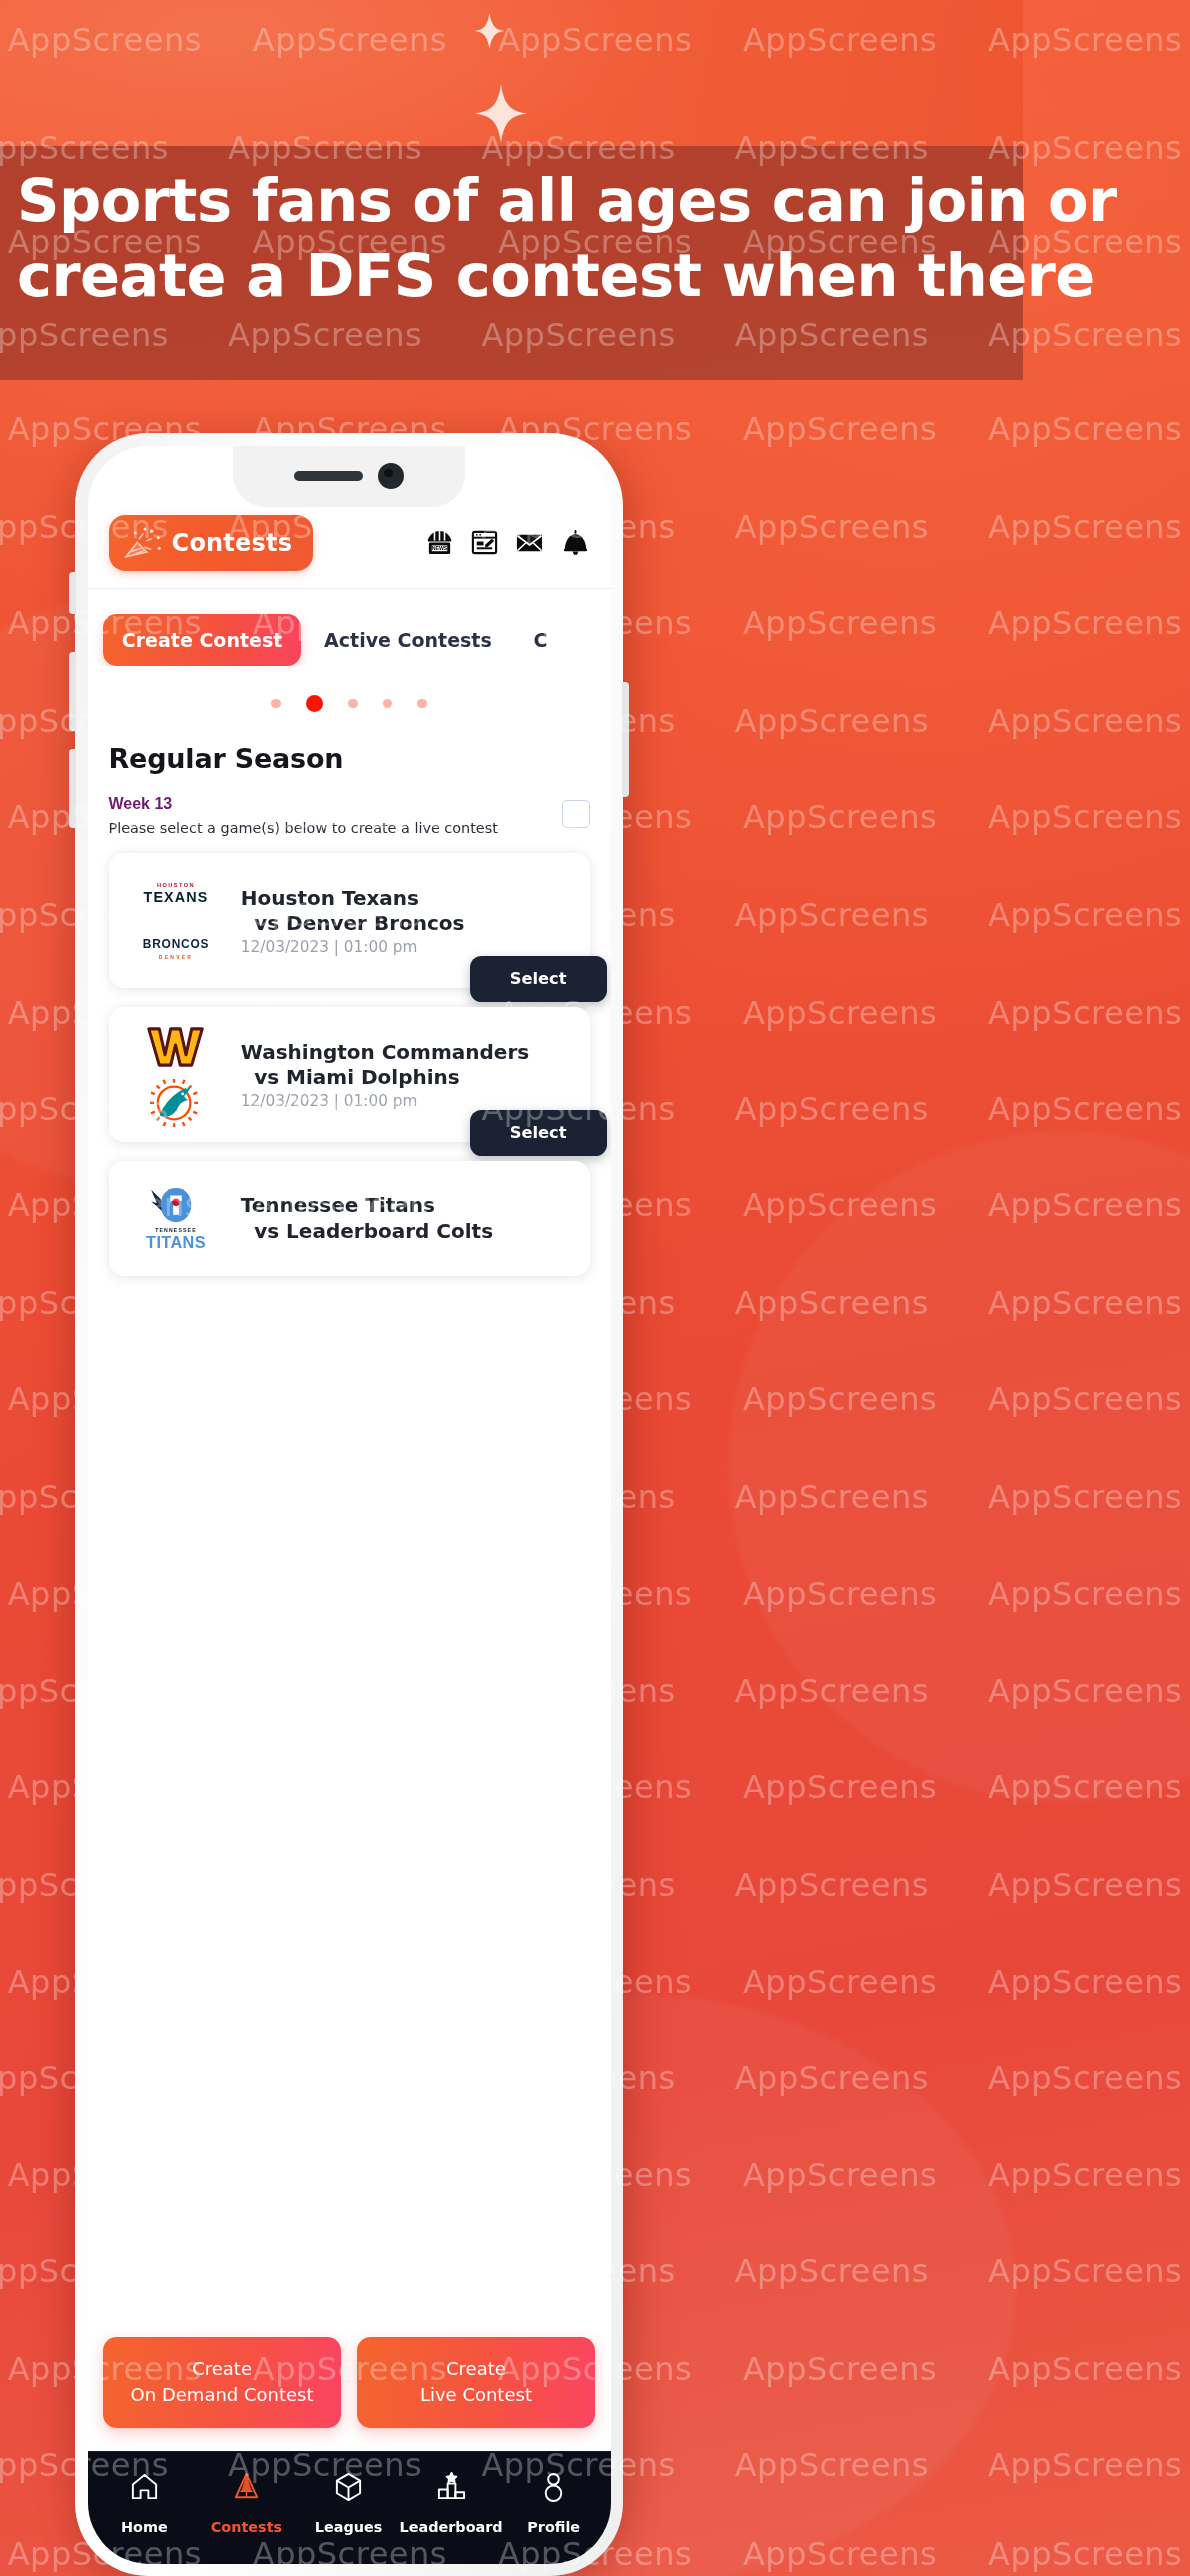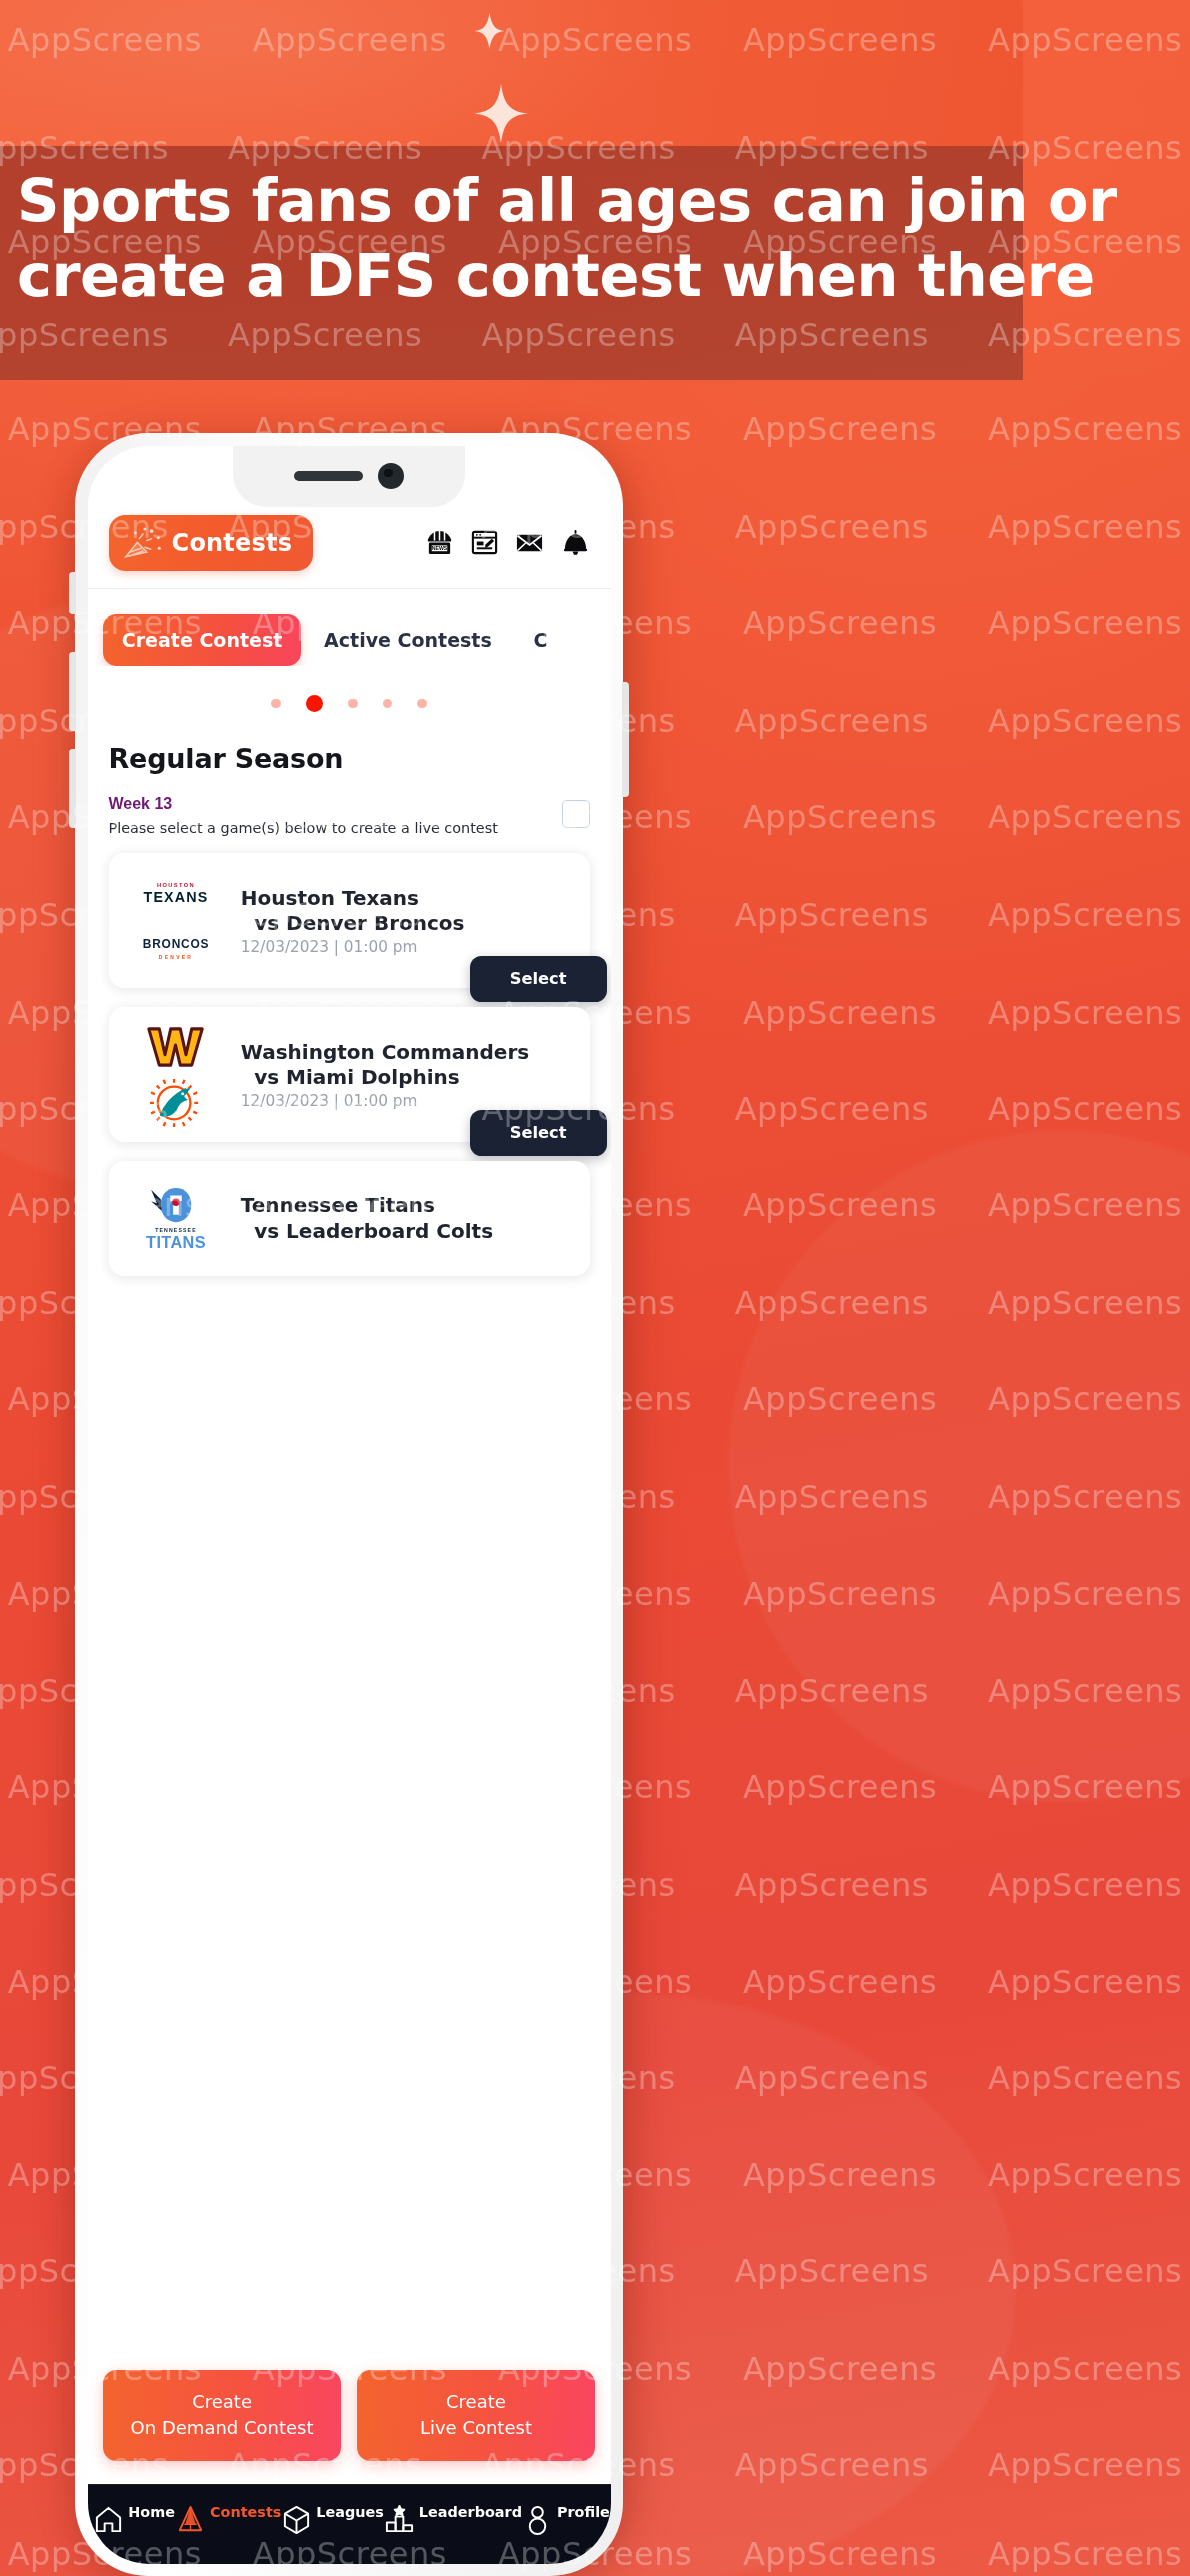--- a/index.html
+++ b/index.html
@@ -371,22 +371,23 @@
   .bottom-nav {
     background: #0a0d18;
     display: flex;
     align-items: flex-start;
     justify-content: space-around;
     padding: 19px 5.8px 29px 5.8px;
     border-top: 1px solid rgba(255,255,255,0.06);
   }
   .nav-item {
     display: flex;
-    align-items: flex-start;
-    gap: 4px;
+    flex-direction: column;
+    align-items: center;
+    gap: 17px;
     flex: 1 1 0;
   }
   .nav-ico { width: 31px; height: 31px; color: #ffffff; }
   .nav-ico svg { display: block; width: 100%; height: 100%; }
   .nav-item.active .nav-ico { color: #f4562c; }
   .nav-label {
     font-family: "DejaVu Sans", sans-serif;
     font-weight: bold;
     font-size: 14.4px;
     color: #ffffff;

